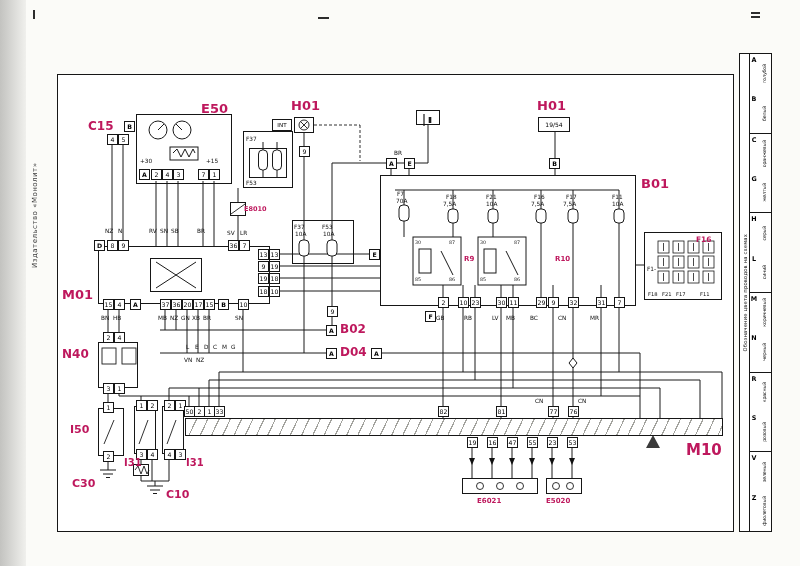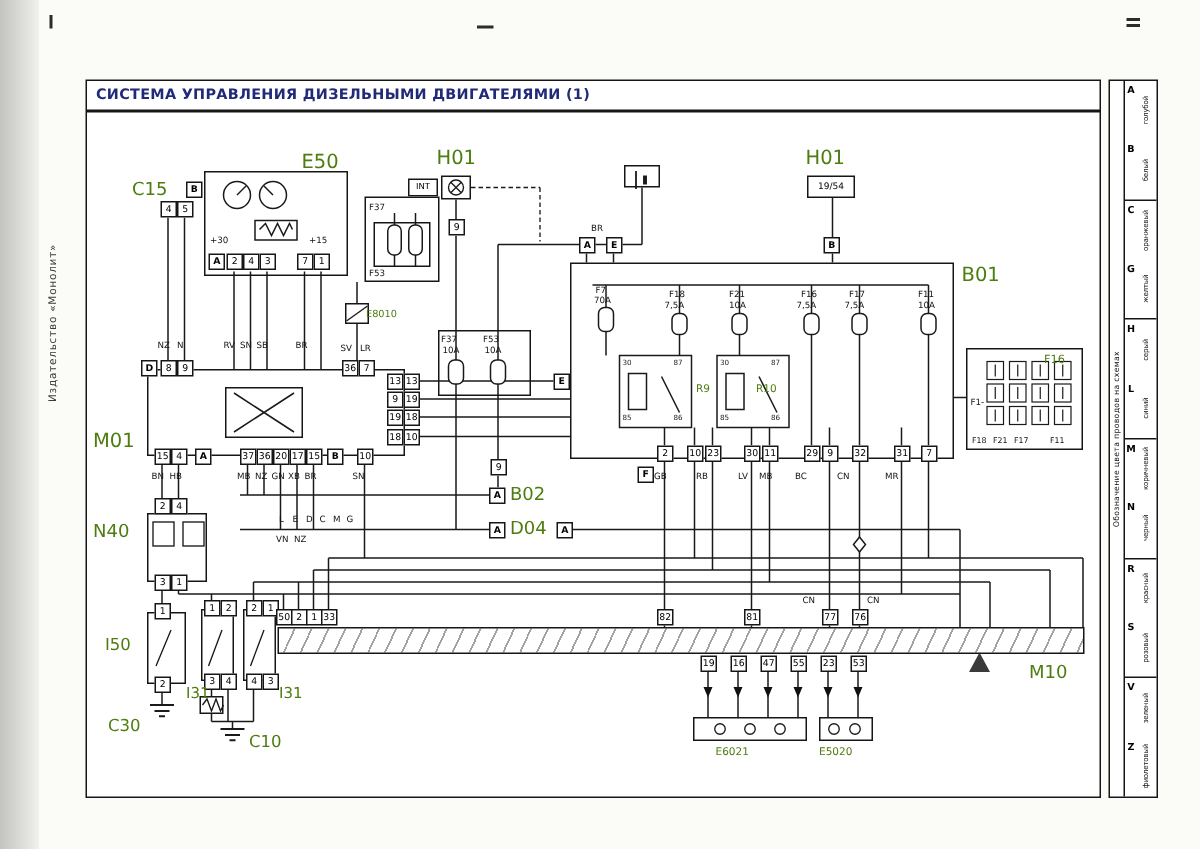--- a/index.html
+++ b/index.html
@@ -11,21 +11,21 @@
 #pub{position:absolute;left:31px;top:268px;transform:rotate(-90deg);transform-origin:0 0;font-size:7px;color:#3a3a3a;letter-spacing:.5px;white-space:nowrap}
 #titlebox{position:absolute;left:57px;top:53px;width:677px;height:21px;border:1.6px solid #161616;background:#fff;display:flex;align-items:center;padding-left:6px;z-index:2}
 #titlebox span{font-size:9.6px;font-weight:bold;color:#202a78;letter-spacing:.2px}
 #frame{position:absolute;left:57px;top:74px;width:677px;height:458px;border:1.6px solid #161616;background:#fff;z-index:0}
 #wires{position:absolute;left:0;top:0;z-index:1}
 .cbox{position:absolute;border:1.3px solid #161616;z-index:2;background:transparent}
 .pin,.conn{position:absolute;width:11px;height:11px;border:1px solid #161616;background:#fff;font-size:6.2px;line-height:9px;text-align:center;color:#000;z-index:3}
 .conn{font-weight:bold}
 .code{position:absolute;font-size:5.8px;line-height:6px;color:#111;z-index:3;white-space:nowrap}
 .rpin{position:absolute;font-size:4.8px;line-height:5px;color:#222;z-index:3}
-.lbl{position:absolute;font-weight:normal;color:#4d7c0f;z-index:4;white-space:nowrap}
+.lbl{position:absolute;font-weight:bold;color:#be185d;z-index:4;white-space:nowrap}
 .tagbox{position:absolute;border:1.2px solid #161616;font-size:6px;display:flex;align-items:center;justify-content:center;z-index:3;background:#fff;color:#000}
 .bus{position:absolute;left:185px;top:418px;width:538px;height:18px;border:1.3px solid #161616;background:repeating-linear-gradient(115deg,#ffffff 0 9px,#a3a39e 9px 10.2px);z-index:2}
 #legend{position:absolute;left:739px;top:53px;width:33px;height:479px;border:1.4px solid #161616;background:#fff;display:flex;z-index:2}
 #legend .note{width:10px;border-right:1px solid #161616;display:flex;align-items:center;justify-content:center}
 #legend .note span{writing-mode:vertical-rl;transform:rotate(180deg);font-size:5.2px;white-space:nowrap;letter-spacing:.2px;color:#111}
 #legend .items{flex:1;display:flex;flex-direction:column}
 #legend .item{flex:1;display:flex;align-items:stretch;overflow:hidden}
 #legend .item.sep{border-bottom:1px solid #161616}
 #legend .item b{font-size:6.4px;width:8px;padding-top:2px;text-align:center;color:#000}
 #legend .item i{writing-mode:vertical-rl;transform:rotate(180deg);font-style:normal;font-size:4.8px;letter-spacing:-.2px;white-space:nowrap;margin:auto;color:#111}
@@ -34,23 +34,20 @@
 <body>
 
 <div id="scan">
   <div class="edge"></div>
   <div class="tick" style="left:33px;top:10px;width:2px;height:9px"></div>
   <div class="tick" style="left:318px;top:17px;width:11px;height:2px"></div>
   <div class="tick" style="left:751px;top:12px;width:9px;height:2px"></div>
   <div class="tick" style="left:751px;top:16px;width:9px;height:2px"></div>
   <div id="pub">Издательство «Монолит»</div>
 
-  <div id="titlebox">
-    <span>СИСТЕМА УПРАВЛЕНИЯ ДИЗЕЛЬНЫМИ ДВИГАТЕЛЯМИ (1)</span>
-  </div>
   <div id="frame"></div>
 
   <svg id="wires" width="800" height="566" viewBox="0 0 800 566">
     <g stroke="#1a1a1a" stroke-width="1" fill="none">
       <path d="M112 145V240M123 145V240M156 181V246M167 181V246M178 181V246M203 181V246M214 181V246"></path>
       <path d="M304 133V146M304 157V353M332 163V306M332 317V325"></path>
       <path d="M428 125V163M332 163H428M391 163V175M409 163V175M555 132V175"></path>
       <path d="M395 190H619M404 190V237M453 190V237M493 190V237M541 190V297M573 190V297M619 190V297M443 285V297M463 285V297M475 285V297M501 285V297M513 285V297M553 285V297M601 285V297"></path>
       <path d="M443 308V418M501 308V418M553 308V418M573 308V418M463 308V372M475 308V380M513 308V388M601 308V396M619 308V372"></path>
       <path d="M280 254H380M280 266H380M280 278H380M280 291H380"></path>
@@ -188,27 +185,27 @@
   <span class="lbl" style="left:641px;top:176px;font-size:13px">B01</span>
   <span class="lbl" style="left:62px;top:287px;font-size:13px">M01</span>
   <span class="lbl" style="left:62px;top:347px;font-size:12px">N40</span>
   <span class="lbl" style="left:340px;top:322px;font-size:12px">B02</span>
   <span class="lbl" style="left:340px;top:345px;font-size:12px">D04</span>
   <span class="lbl" style="left:70px;top:423px;font-size:11px">I50</span>
   <span class="lbl" style="left:124px;top:457px;font-size:10px">I31</span>
   <span class="lbl" style="left:186px;top:457px;font-size:10px">I31</span>
   <span class="lbl" style="left:72px;top:477px;font-size:11px">C30</span>
   <span class="lbl" style="left:166px;top:488px;font-size:11px">C10</span>
-  <span class="lbl" style="left:686px;top:441px;font-size:12px">M10</span>
+  <span class="lbl" style="left:686px;top:441px;font-size:15px">M10</span>
   <span class="lbl" style="left:244px;top:205px;font-size:6.5px">E8010</span>
   <span class="lbl" style="left:477px;top:497px;font-size:7px">E6021</span>
   <span class="lbl" style="left:546px;top:497px;font-size:7px">E5020</span>
   <span class="lbl" style="left:696px;top:235px;font-size:7.5px">F16</span>
   <span class="lbl" style="left:464px;top:255px;font-size:7px">R9</span>
-  <span class="lbl" style="left:504px;top:255px;font-size:7px">R10</span>
+  <span class="lbl" style="left:555px;top:255px;font-size:7px">R10</span>
 
   <span class="conn" style="left:124px;top:121px">B</span>
   <span class="pin" style="left:107px;top:134px">4</span>
   <span class="pin" style="left:118px;top:134px">5</span>
 
   <span class="code" style="left:140px;top:158px">+30</span>
   <span class="code" style="left:206px;top:158px">+15</span>
   <span class="conn" style="left:139px;top:169px">A</span>
   <span class="pin" style="left:151px;top:169px">2</span>
   <span class="pin" style="left:162px;top:169px">4</span>

